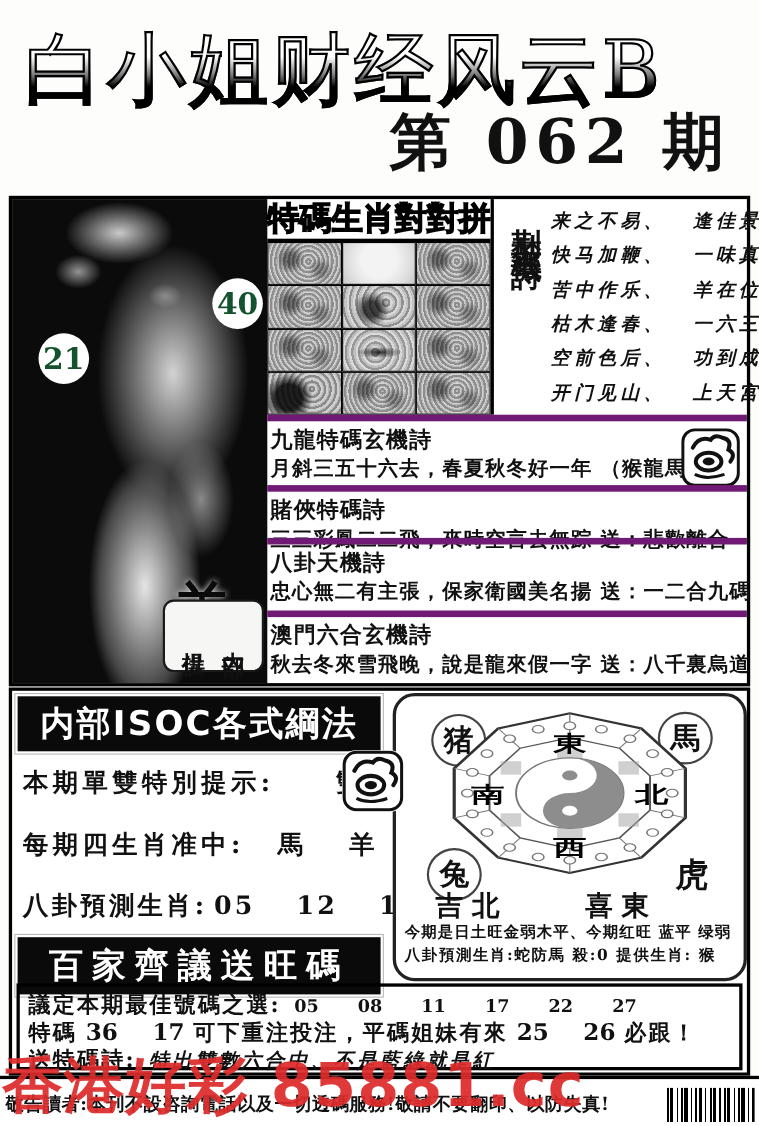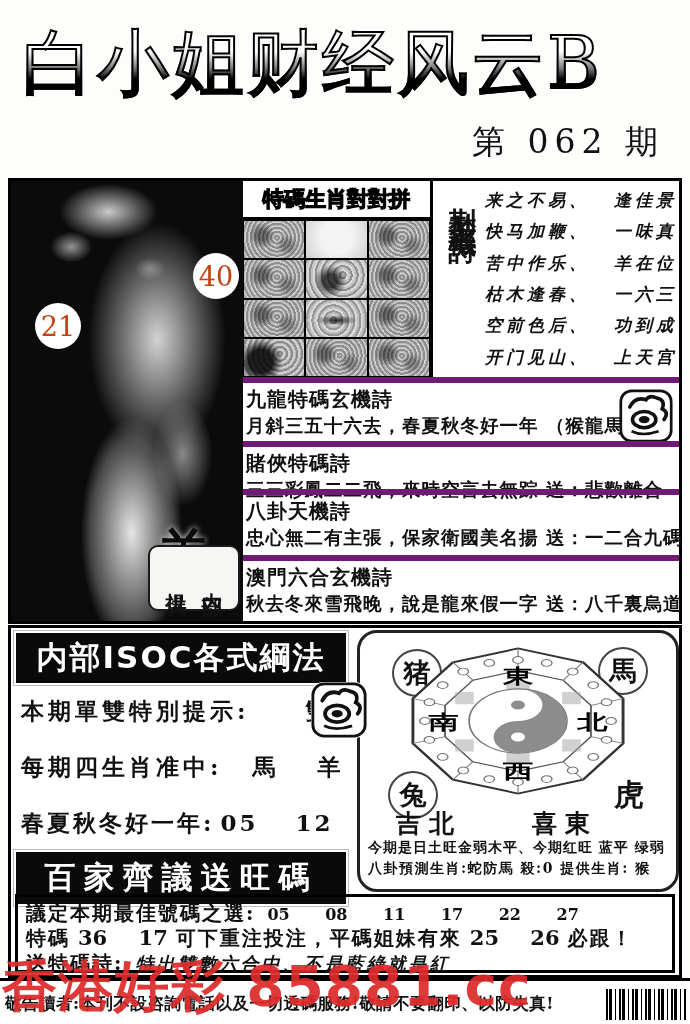--- a/index.html
+++ b/index.html
@@ -7,49 +7,49 @@
         font-family:"DejaVu Serif",serif;color:#111;}
   
   .masthead{position:absolute;left:22px;top:16px;width:650px;height:105px;
             font-size:72px;font-weight:400;letter-spacing:3px;white-space:nowrap;
             font-family:"DejaVu Serif",serif;color:#111;}
   @supports ((-webkit-background-clip:text)){
     .masthead{background:linear-gradient(to bottom,#ffffff 34%,#777 50%,#000 60%);
       -webkit-background-clip:text;background-clip:text;color:transparent;
       -webkit-text-stroke:2px #000;}
   }
-  .issue-no{position:absolute;right:26px;top:120px;font-size:33px;font-weight:400;
+  .issue-no{position:absolute;right:26px;top:92px;font-size:56px;font-weight:700;
             letter-spacing:6px;white-space:nowrap;}
   
   .box1{position:absolute;left:8px;top:178px;width:674px;height:446px;
         border:3px solid #000;box-sizing:border-box;background:#fff;}
   .photo{position:absolute;left:0;top:0;width:232px;height:440px;background-color:#0b0b0b;
     background-image:
       radial-gradient(ellipse 70px 40px at 42% 7%, rgba(235,235,235,.85), transparent 70%),
       radial-gradient(ellipse 30px 22px at 26% 15%, rgba(205,205,205,.7), transparent 70%),
       radial-gradient(ellipse 22px 16px at 60% 20%, rgba(190,190,190,.5), transparent 70%),
       radial-gradient(ellipse 88px 150px at 63% 36%, rgba(222,222,222,.95), rgba(130,130,130,.35) 62%, transparent 78%),
       radial-gradient(ellipse 62px 140px at 52% 80%, rgba(238,238,238,.96), rgba(160,160,160,.4) 66%, transparent 82%),
       radial-gradient(ellipse 40px 70px at 74% 62%, rgba(205,205,205,.65), transparent 75%);}
   .badge{position:absolute;width:46px;height:46px;border-radius:50%;background:#fff;
-         color:#c2410c;display:flex;align-items:center;justify-content:center;
-         font-size:27px;font-weight:400;}
+         color:#14532d;display:flex;align-items:center;justify-content:center;
+         font-size:27px;font-weight:700;}
   .badge21{left:24px;top:122px;}
   .badge40{left:182px;top:72px;}
   .zodiac-char{position:absolute;left:148px;top:338px;font-size:50px;font-weight:900;color:#0a0a0a;
                text-shadow:0 0 6px rgba(255,255,255,.9);}
   .stamp-box{position:absolute;right:3px;bottom:10px;width:88px;height:62px;background:#f6f6f4;
              border:2px solid #1a1a1a;border-radius:10px;display:flex;flex-direction:row-reverse;
              align-items:center;justify-content:center;gap:8px;}
   .stamp-box span{writing-mode:vertical-rl;text-orientation:upright;font-size:21px;font-weight:800;letter-spacing:2px;}
   .right-region{position:absolute;left:232px;top:0;width:436px;height:440px;}
   .top-row{position:absolute;left:0;top:0;width:436px;height:196px;display:flex;}
   .match-panel{width:208px;border-right:3px solid #000;box-sizing:border-box;display:flex;flex-direction:column;}
   .match-header{height:36px;border-bottom:3px solid #000;display:flex;align-items:center;justify-content:center;
-                font-family:Liberation Serif, serif;font-weight:900;font-size:21px;color:#111;white-space:nowrap;}
+                font-family:Liberation Serif, serif;font-weight:900;font-size:29px;color:#111;white-space:nowrap;}
   @supports ((-webkit-text-stroke:1px black)){
     .match-header{color:#fff;-webkit-text-stroke:1.3px #000;}
   }
   .photo-grid{flex:1;display:grid;grid-template-columns:repeat(3,1fr);grid-template-rows:repeat(4,1fr);}
   .pg-cell{border:1.5px solid #000;
     background:
       radial-gradient(circle at 30% 40%, rgba(0,0,0,.45) 0 5px, transparent 13px),
       radial-gradient(circle at 72% 65%, rgba(0,0,0,.3) 0 4px, transparent 11px),
       repeating-radial-gradient(circle at 55% 45%, #b9b9b9 0 1px, #8e8e8e 1px 3px, #d2d2d2 3px 4px);}
   .pg-cell:nth-child(2){background:radial-gradient(circle at 50% 42%, #f3f3f3 0 16px, #dcdcdc 30px, #9d9d9d 58px);}
@@ -205,21 +205,21 @@
 
     <div class="isoc-header">内部ISOC各式綱法</div>
 
     <div class="isoc-row isoc-r1">
       <span>本期單雙特別提示:</span><span class="isoc-val">雙</span>
     </div>
     <div class="isoc-row isoc-r2">
       <span>每期四生肖准中:</span><span class="isoc-val">馬 羊 蛇 虎</span>
     </div>
     <div class="isoc-row isoc-r3">
-      <span>春夏秋冬好一年:</span><span class="isoc-val">05 12 18 41</span>
+      <span>八卦預測生肖:</span><span class="isoc-val">05 12 18 41</span>
     </div>
 
     <div class="baijia-header">百家齊議送旺碼</div>
 
     <span class="stamp2">
       <svg viewBox="0 0 60 60" width="56" height="56">
           <rect x="2" y="2" width="56" height="56" rx="12" fill="#fff" stroke="#111" stroke-width="3"></rect>
           <path d="M12 20 Q18 8 30 12 Q34 6 42 10 Q52 12 48 22 Q56 26 50 34" fill="none" stroke="#111" stroke-width="4" stroke-linecap="round"></path>
           <ellipse cx="28" cy="34" rx="13" ry="9" fill="none" stroke="#111" stroke-width="4"></ellipse>
           <ellipse cx="28" cy="34" rx="6" ry="4" fill="#111"></ellipse>

